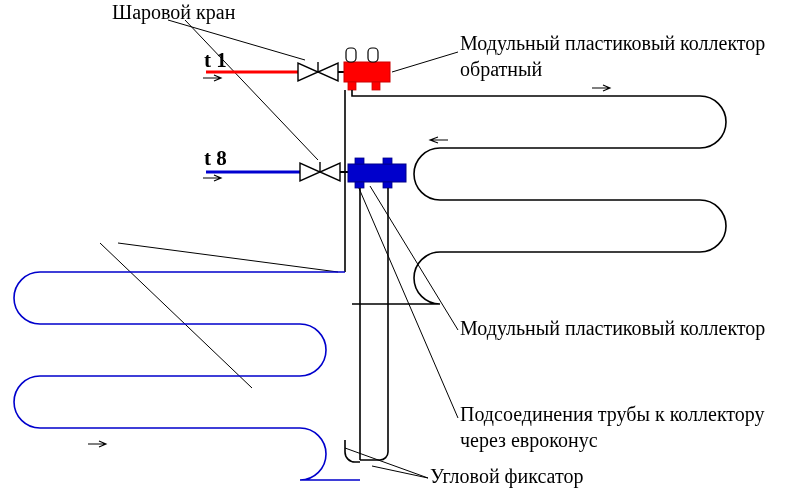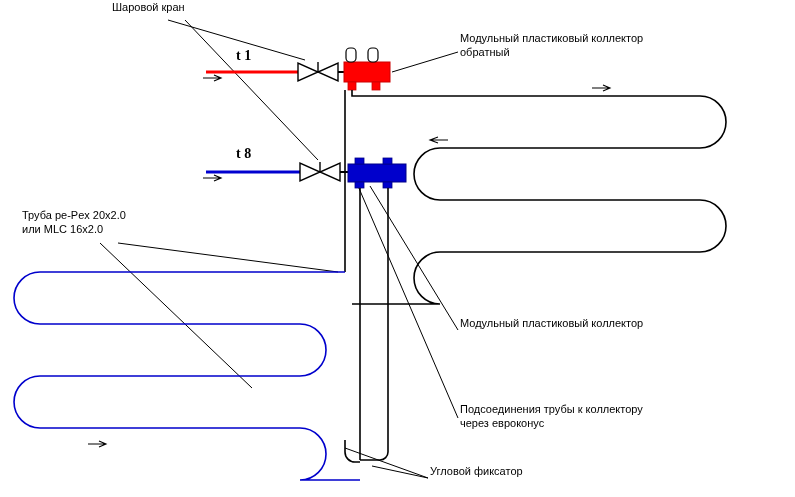--- a/index.html
+++ b/index.html
@@ -19,34 +19,33 @@
   }
   #diagram-svg {
     position: absolute;
     left: 0;
     top: 0;
     width: 795px;
     height: 497px;
   }
   .lbl {
     position: absolute;
-    font-family: Liberation Sans, sans-serif;
-    font-size: 11px;
+    font-family: Liberation Serif, serif;
+    font-size: 20px;
     color: #000000;
     white-space: nowrap;
     line-height: 1.28;
   }
   .tlabel {
     position: absolute;
     font-family: "Liberation Serif", serif;
-    font-size: 14px;
+    font-size: 21px;
     font-weight: bold;
     color: #000000;
     white-space: nowrap;
-    margin-left: 32px;
   }
 </style>
 </head>
 <body>
 
 <div id="canvas">
 
   <svg id="diagram-svg" viewBox="0 0 795 497" xmlns="http://www.w3.org/2000/svg">
 
     <g stroke="#000000" stroke-width="1" fill="none">
@@ -168,24 +167,20 @@
 
   <div class="lbl" style="left:112px; top:0px;">
     <div>Шаровой кран</div>
   </div>
 
   <div class="lbl" style="left:460px; top:31px;">
     <div>Модульный пластиковый коллектор</div>
     <div class="center">обратный</div>
   </div>
 
-  <div class="lbl" style="left:22px; top:208px;">
-    <div>Труба pe-Pex 20х2.0</div>
-    <div class="center">или MLC 16х2.0</div>
-  </div>
 
   <div class="lbl" style="left:460px; top:316px;">
     <div>Модульный пластиковый коллектор</div>
   </div>
 
   <div class="lbl" style="left:460px; top:402px;">
     <div>Подсоединения трубы к коллектору</div>
     <div class="center">через евроконус</div>
   </div>
 

